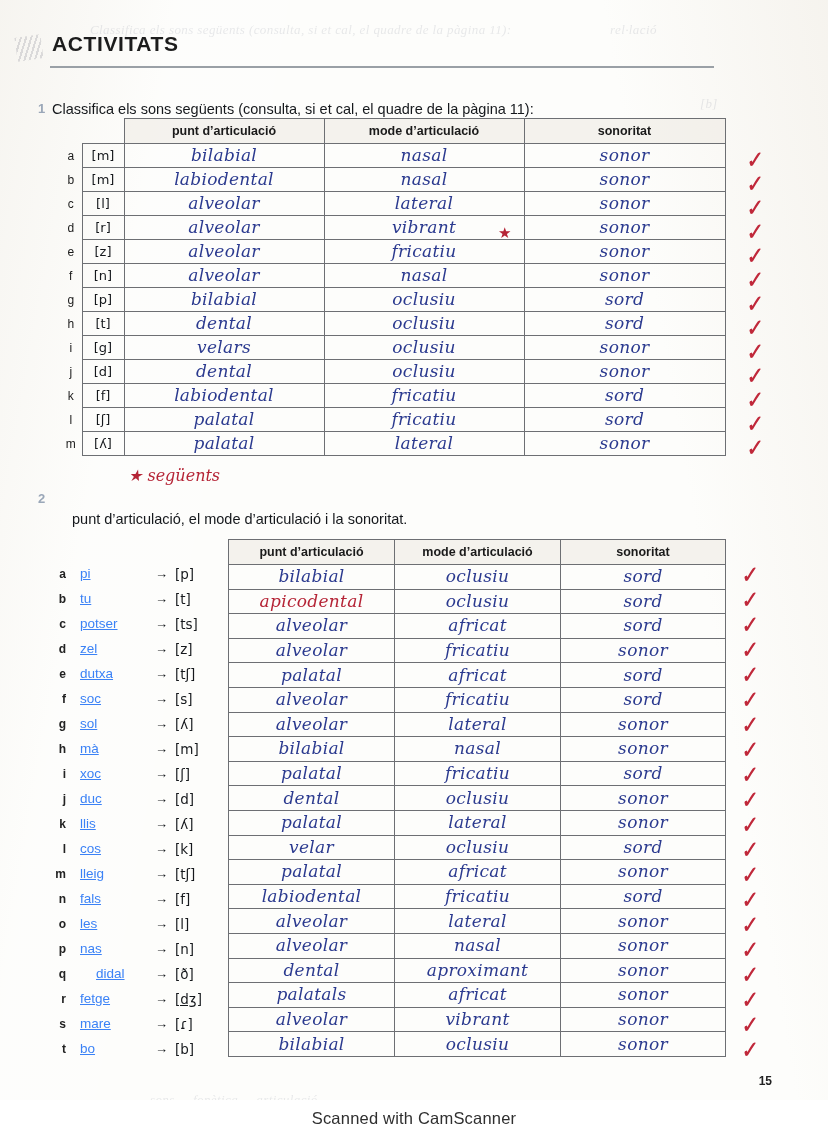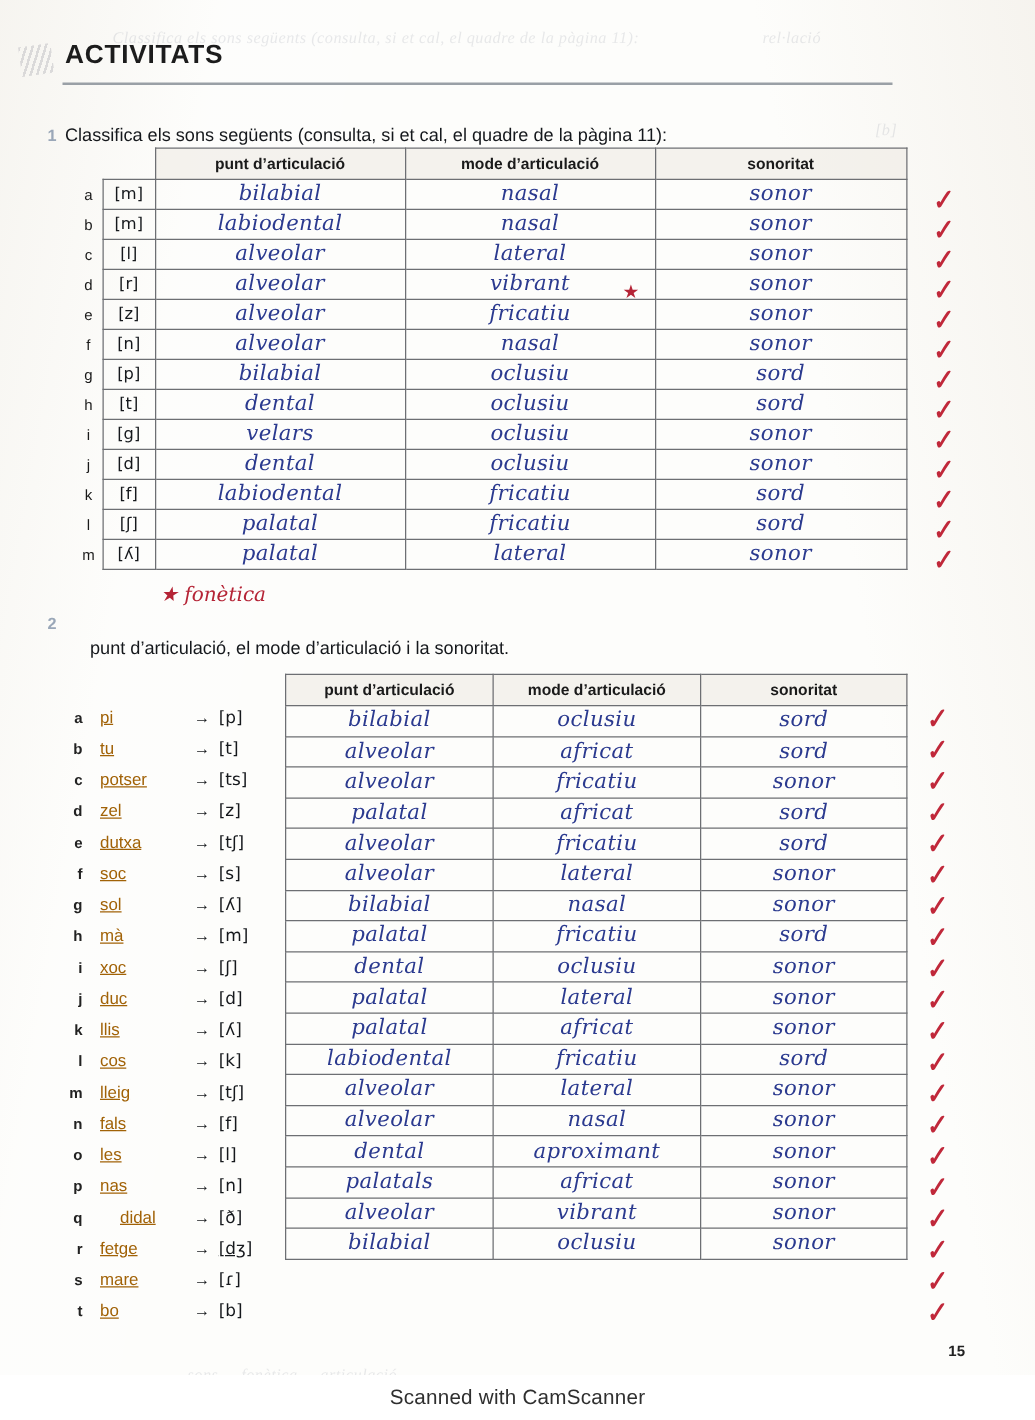--- a/index.html
+++ b/index.html
@@ -156,21 +156,21 @@
     font-family: "DejaVu Serif", serif;
     font-style: italic;
     font-size: 16px;
     color: #b52436;
   }
 
   
   .word {
     position: absolute;
     font-size: 13.5px;
-    color: #a16207;
+    color: #3b82f6;
   }
   .word u { text-decoration: underline; }
   .arrow {
     position: absolute;
     font-size: 13px;
     color: #15181c;
   }
   .trans {
     position: absolute;
     font-size: 13.5px;
@@ -326,21 +326,21 @@
       <td class="lbl noborder">m</td>
       <td class="ipa">[ʎ]</td>
       <td class="hand">palatal</td>
       <td class="hand">lateral</td>
       <td class="hand">sonor</td>
     </tr>
   </tbody>
     </table>
 
   <div class="star" style="left:498px; top:224px;">★</div>
-  <div class="note-multiple" style="left:128px; top:466px;">★ fonètica</div>
+  <div class="note-multiple" style="left:128px; top:466px;">★ següents</div>
 
   <div class="check" style="left:745px; top:148px;">✓</div>
   <div class="check" style="left:745px; top:172px;">✓</div>
   <div class="check" style="left:745px; top:196px;">✓</div>
   <div class="check" style="left:745px; top:220px;">✓</div>
   <div class="check" style="left:745px; top:244px;">✓</div>
   <div class="check" style="left:745px; top:268px;">✓</div>
   <div class="check" style="left:745px; top:292px;">✓</div>
   <div class="check" style="left:745px; top:316px;">✓</div>
   <div class="check" style="left:745px; top:340px;">✓</div>
@@ -363,20 +363,25 @@
       <td class="hdr">punt d’articulació</td>
       <td class="hdr">mode d’articulació</td>
       <td class="hdr">sonoritat</td>
     </tr>
     <tr style="height:24.6px">
       <td class="hand">bilabial</td>
       <td class="hand">oclusiu</td>
       <td class="hand">sord</td>
     </tr>
     <tr style="height:24.6px">
+      <td class="hand red">apicodental</td>
+      <td class="hand">oclusiu</td>
+      <td class="hand">sord</td>
+    </tr>
+    <tr style="height:24.6px">
       <td class="hand">alveolar</td>
       <td class="hand">africat</td>
       <td class="hand">sord</td>
     </tr>
     <tr style="height:24.6px">
       <td class="hand">alveolar</td>
       <td class="hand">fricatiu</td>
       <td class="hand">sonor</td>
     </tr>
     <tr style="height:24.6px">
@@ -406,20 +411,25 @@
     </tr>
     <tr style="height:24.6px">
       <td class="hand">dental</td>
       <td class="hand">oclusiu</td>
       <td class="hand">sonor</td>
     </tr>
     <tr style="height:24.6px">
       <td class="hand">palatal</td>
       <td class="hand">lateral</td>
       <td class="hand">sonor</td>
+    </tr>
+    <tr style="height:24.6px">
+      <td class="hand">velar</td>
+      <td class="hand">oclusiu</td>
+      <td class="hand">sord</td>
     </tr>
     <tr style="height:24.6px">
       <td class="hand">palatal</td>
       <td class="hand">africat</td>
       <td class="hand">sonor</td>
     </tr>
     <tr style="height:24.6px">
       <td class="hand">labiodental</td>
       <td class="hand">fricatiu</td>
       <td class="hand">sord</td>

